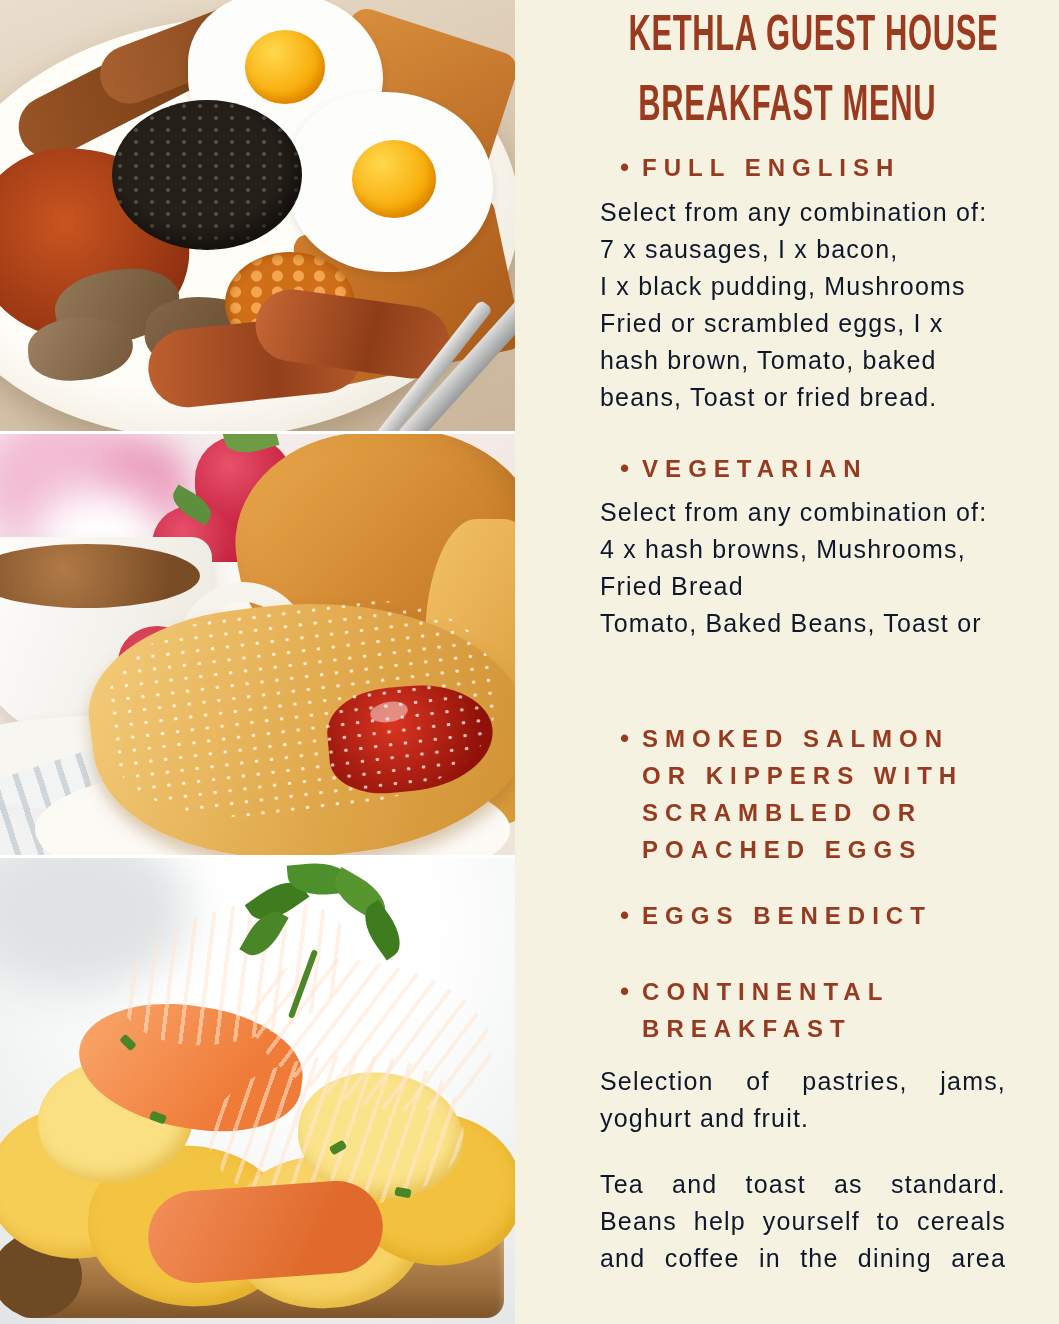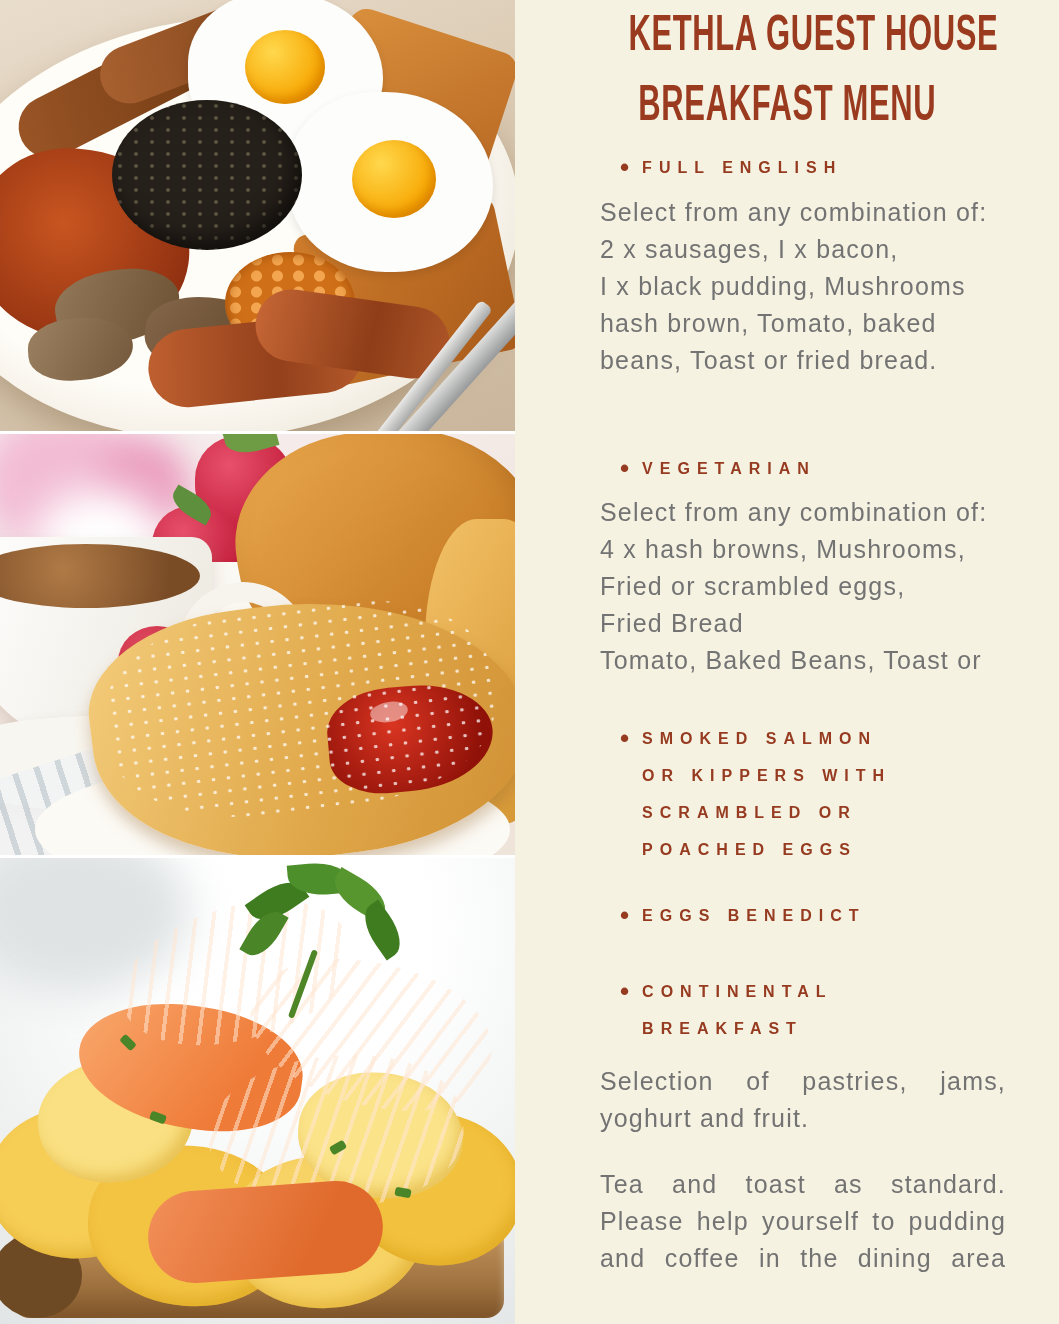--- a/index.html
+++ b/index.html
@@ -125,23 +125,23 @@
   .p3-f3{left:120px;top:180px;transform:rotate(45deg);}
   .p3-f4{left:395px;top:330px;transform:rotate(10deg);}
   
   .menu-col{position:absolute;left:515px;top:0;width:544px;height:992px;}
   .tline{position:absolute;width:100%;text-align:center;color:#9a3a1e;font-weight:700;}
   .tline .cond{display:inline-block;transform:scaleX(0.62);transform-origin:50% 50%;
     font-size:50px;line-height:54px;letter-spacing:1px;white-space:nowrap;}
   .t1{top:6px;} .t2{top:76px;}
   .hrow{position:absolute;left:105px;display:flex;gap:13px;}
   .bullet{font-size:26px;line-height:37px;color:#963a20;font-weight:700;}
-  .hline{display:block;font-size:16px;font-weight:700;letter-spacing:7px;line-height:37px;color:#963a20;white-space:nowrap;}
+  .hline{display:block;font-size:24px;font-weight:700;letter-spacing:7px;line-height:37px;color:#963a20;white-space:nowrap;}
   .bodyblk{position:absolute;left:85px;width:406px;}
-  .bline{display:block;font-size:25px;letter-spacing:1.2px;line-height:37px;color:#737373;white-space:nowrap;}
+  .bline{display:block;font-size:25px;letter-spacing:1.2px;line-height:37px;color:#0f172a;white-space:nowrap;}
   .just{white-space:normal;text-align:justify;text-align-last:justify;}
   .h-full{top:149px;} .b-full{top:194px;}
   .h-veg{top:450px;}  .b-veg{top:494px;}
   .h-salmon{top:720px;}
   .h-benedict{top:897px;}
   .h-cont{top:973px;}  .b-cont{top:1063px;}
   .b-footer{top:1166px;}
 </style>
 </head>
 <body>
@@ -236,36 +236,36 @@
     </div>
 
     <div class="hrow h-full">
       <span class="bullet">•</span>
       <span>
         <span class="hline">FULL ENGLISH</span>
       </span>
     </div>
     <div class="bodyblk b-full">
       <span class="bline">Select from any combination of:</span>
-      <span class="bline">2 x sausages, I x bacon,</span>
+      <span class="bline">7 x sausages, I x bacon,</span>
       <span class="bline">I x black pudding, Mushrooms</span>
+      <span class="bline">Fried or scrambled eggs, I x</span>
       <span class="bline">hash brown, Tomato, baked</span>
       <span class="bline">beans, Toast or fried bread.</span>
     </div>
 
     <div class="hrow h-veg">
       <span class="bullet">•</span>
       <span>
         <span class="hline">VEGETARIAN</span>
       </span>
     </div>
     <div class="bodyblk b-veg">
       <span class="bline">Select from any combination of:</span>
       <span class="bline">4 x hash browns, Mushrooms,</span>
-      <span class="bline">Fried or scrambled eggs,</span>
       <span class="bline">Fried Bread</span>
       <span class="bline">Tomato, Baked Beans, Toast or</span>
     </div>
 
     <div class="hrow h-salmon">
       <span class="bullet">•</span>
       <span>
         <span class="hline">SMOKED SALMON</span>
         <span class="hline">OR KIPPERS WITH</span>
         <span class="hline">SCRAMBLED OR</span>
@@ -287,18 +287,18 @@
         <span class="hline">BREAKFAST</span>
       </span>
     </div>
     <div class="bodyblk b-cont">
       <span class="bline just">Selection of pastries, jams,</span>
       <span class="bline">yoghurt and fruit.</span>
     </div>
 
     <div class="bodyblk b-footer">
       <span class="bline just">Tea and toast as standard.</span>
-      <span class="bline just">Please help yourself to pudding</span>
+      <span class="bline just">Beans help yourself to cereals</span>
       <span class="bline just">and coffee in the dining area</span>
     </div>
 
   </div>
 </div>
 
 </body></html>

